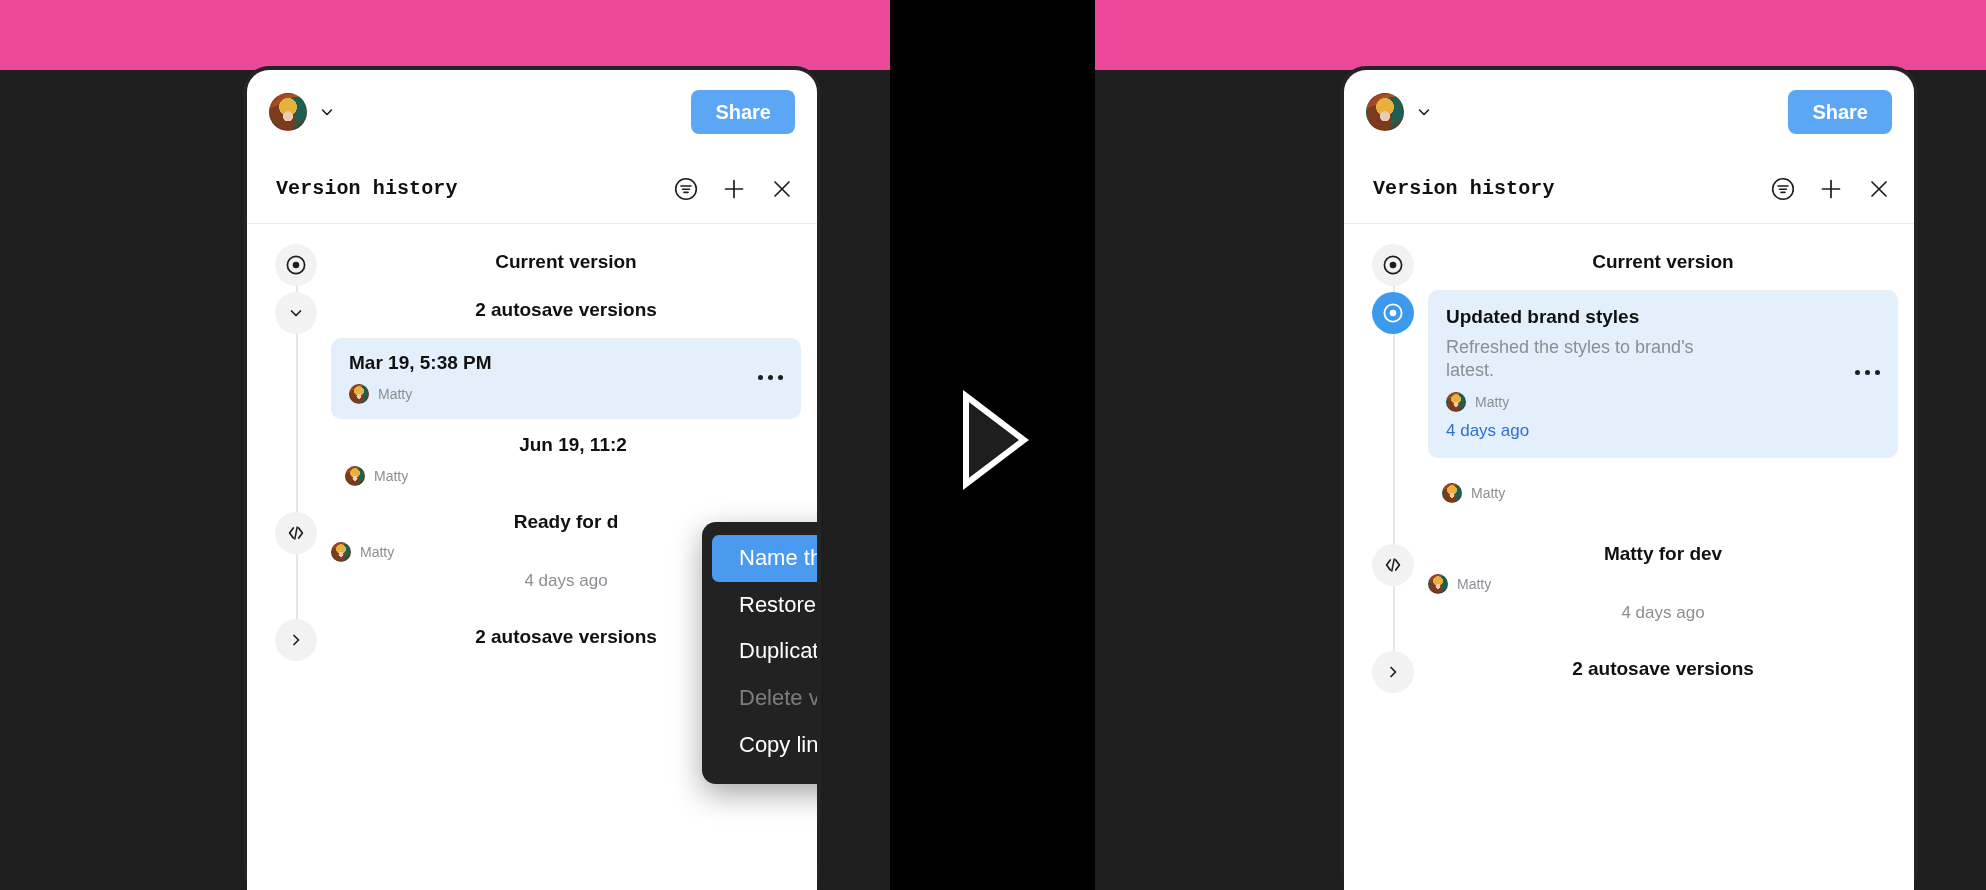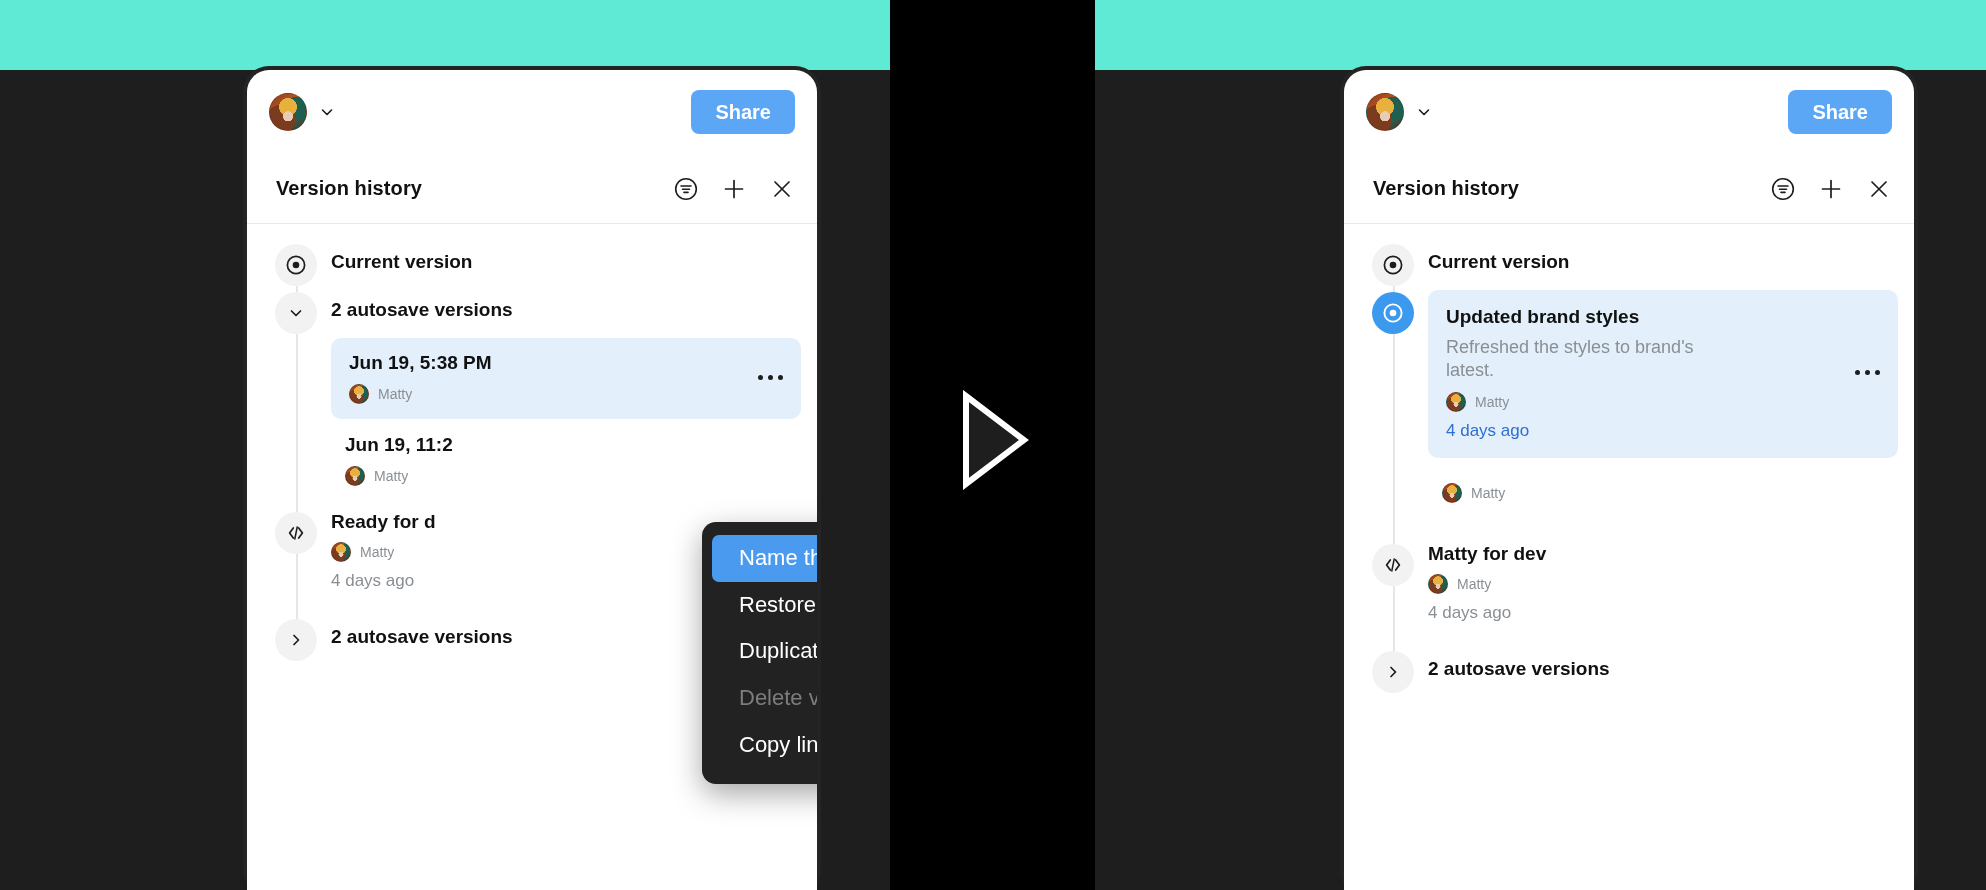--- a/index.html
+++ b/index.html
@@ -2,21 +2,21 @@
 <html><head>
 <meta charset="utf-8">
 <style>
   * { box-sizing: border-box; margin: 0; padding: 0; }
   html, body {
     width: 1986px; height: 890px;
     overflow: hidden;
     font-family: "Liberation Sans", sans-serif;
     background: #d0d0d0;
   }
-  #stage { position: relative; width: 1986px; height: 890px; background: #5eead4; }
+  #stage { position: relative; width: 1986px; height: 890px; background: #ec4899; }
 
   
   .band-dark-left {
     position: absolute; left: 0; top: 70px; width: 890px; height: 820px;
     background: #1e1e1e;
   }
   .band-dark-right {
     position: absolute; left: 1095px; top: 70px; width: 891px; height: 820px;
     background: #1e1e1e;
   }
@@ -90,21 +90,21 @@
     line-height: 1;
   }
 
   
   .panel-title-row {
     height: 70px;
     display: flex; align-items: center; justify-content: space-between;
     padding: 0 22px 0 29px;
     border-bottom: 1px solid #eaeaea;
   }
-  .panel-title { font-size: 20px; font-weight: 700; color: #111; letter-spacing: .1px; }
+  .panel-title { font-size: 20px; font-weight: 700; color: #111; letter-spacing: .1px; font-family: Liberation Mono, monospace; }
   .panel-actions { display: flex; align-items: center; gap: 22px; }
   .icon-btn { width: 26px; height: 26px; display: block; cursor: pointer; }
 
   
   .timeline { position: relative; padding: 18px 0 0 0; }
   .rail {
     position: absolute; left: 49px; top: 38px; bottom: 0; width: 2px;
     background: #e6e6e6;
   }
   .row {
@@ -119,21 +119,21 @@
     width: 42px; height: 42px; border-radius: 50%;
     background: #f2f2f2;
     display: flex; align-items: center; justify-content: center;
     flex: 0 0 auto;
     margin-top: 2px;
   }
   .node.current { background: #f2f2f2; }
   .node.active  { background: #3c9aee; }
   .node.plain   { background: transparent; }
   .node svg { display: block; }
-  .row-body { flex: 1 1 auto; padding-left: 14px; padding-top: 8px; }
+  .row-body { flex: 1 1 auto; padding-left: 14px; padding-top: 8px; text-align: center; }
   .row-label { font-size: 19px; font-weight: 700; color: #111; line-height: 1.25; }
   .row-desc { font-size: 18px; color: #8a8f94; line-height: 1.3; margin-top: 7px; max-width: 265px; }
   .row-user { display: flex; align-items: center; gap: 9px; margin-top: 9px; }
   .row-user-name { font-size: 14px; color: #8a8f94; }
   .row-time { font-size: 17px; color: #8a8f94; margin-top: 9px; }
   .row-time.link { color: #2d6fd1; }
 
   
   .card {
     position: relative;
@@ -248,21 +248,21 @@
           </div>
           <div class="row-body">
             <div class="row-label">2 autosave versions</div>
           </div>
         </div>
 
         <div class="card">
           <div class="node plain"></div>
           <div class="card-inner">
             <div>
-              <div class="row-label">Jun 19, 5:38 PM</div>
+              <div class="row-label">Mar 19, 5:38 PM</div>
               <div class="row-user">
                 <div class="avatar-sm"></div>
                 <span class="row-user-name">Matty</span>
               </div>
             </div>
             <div class="dots">
               <span></span>
                 <span></span>
                 <span></span>
             </div>

